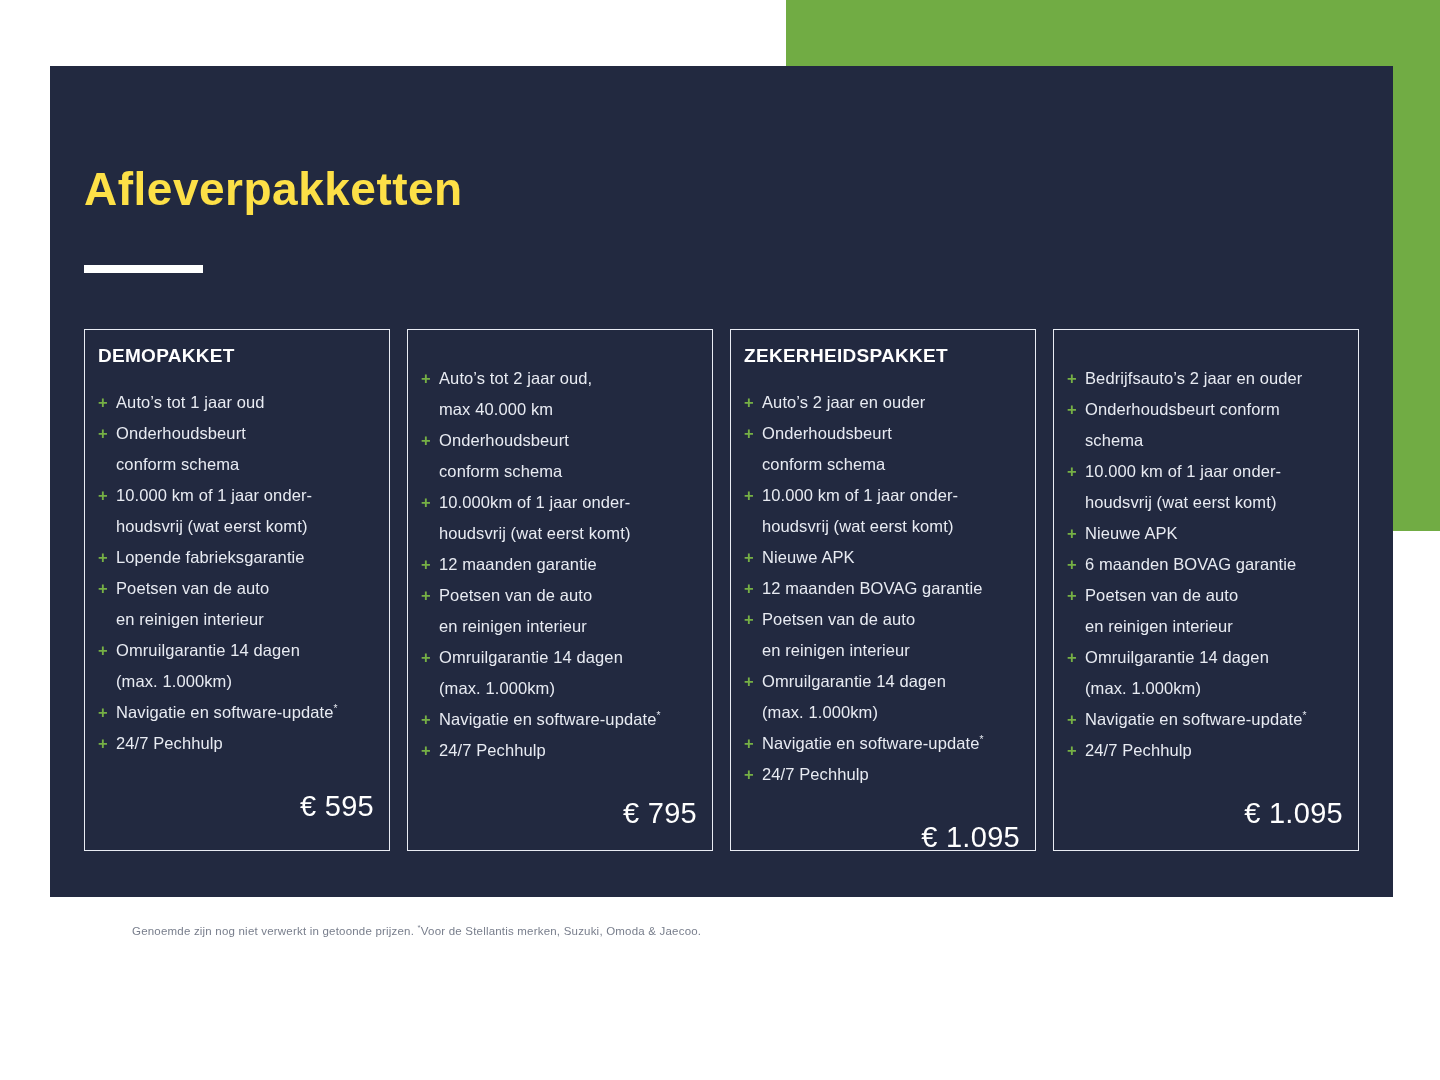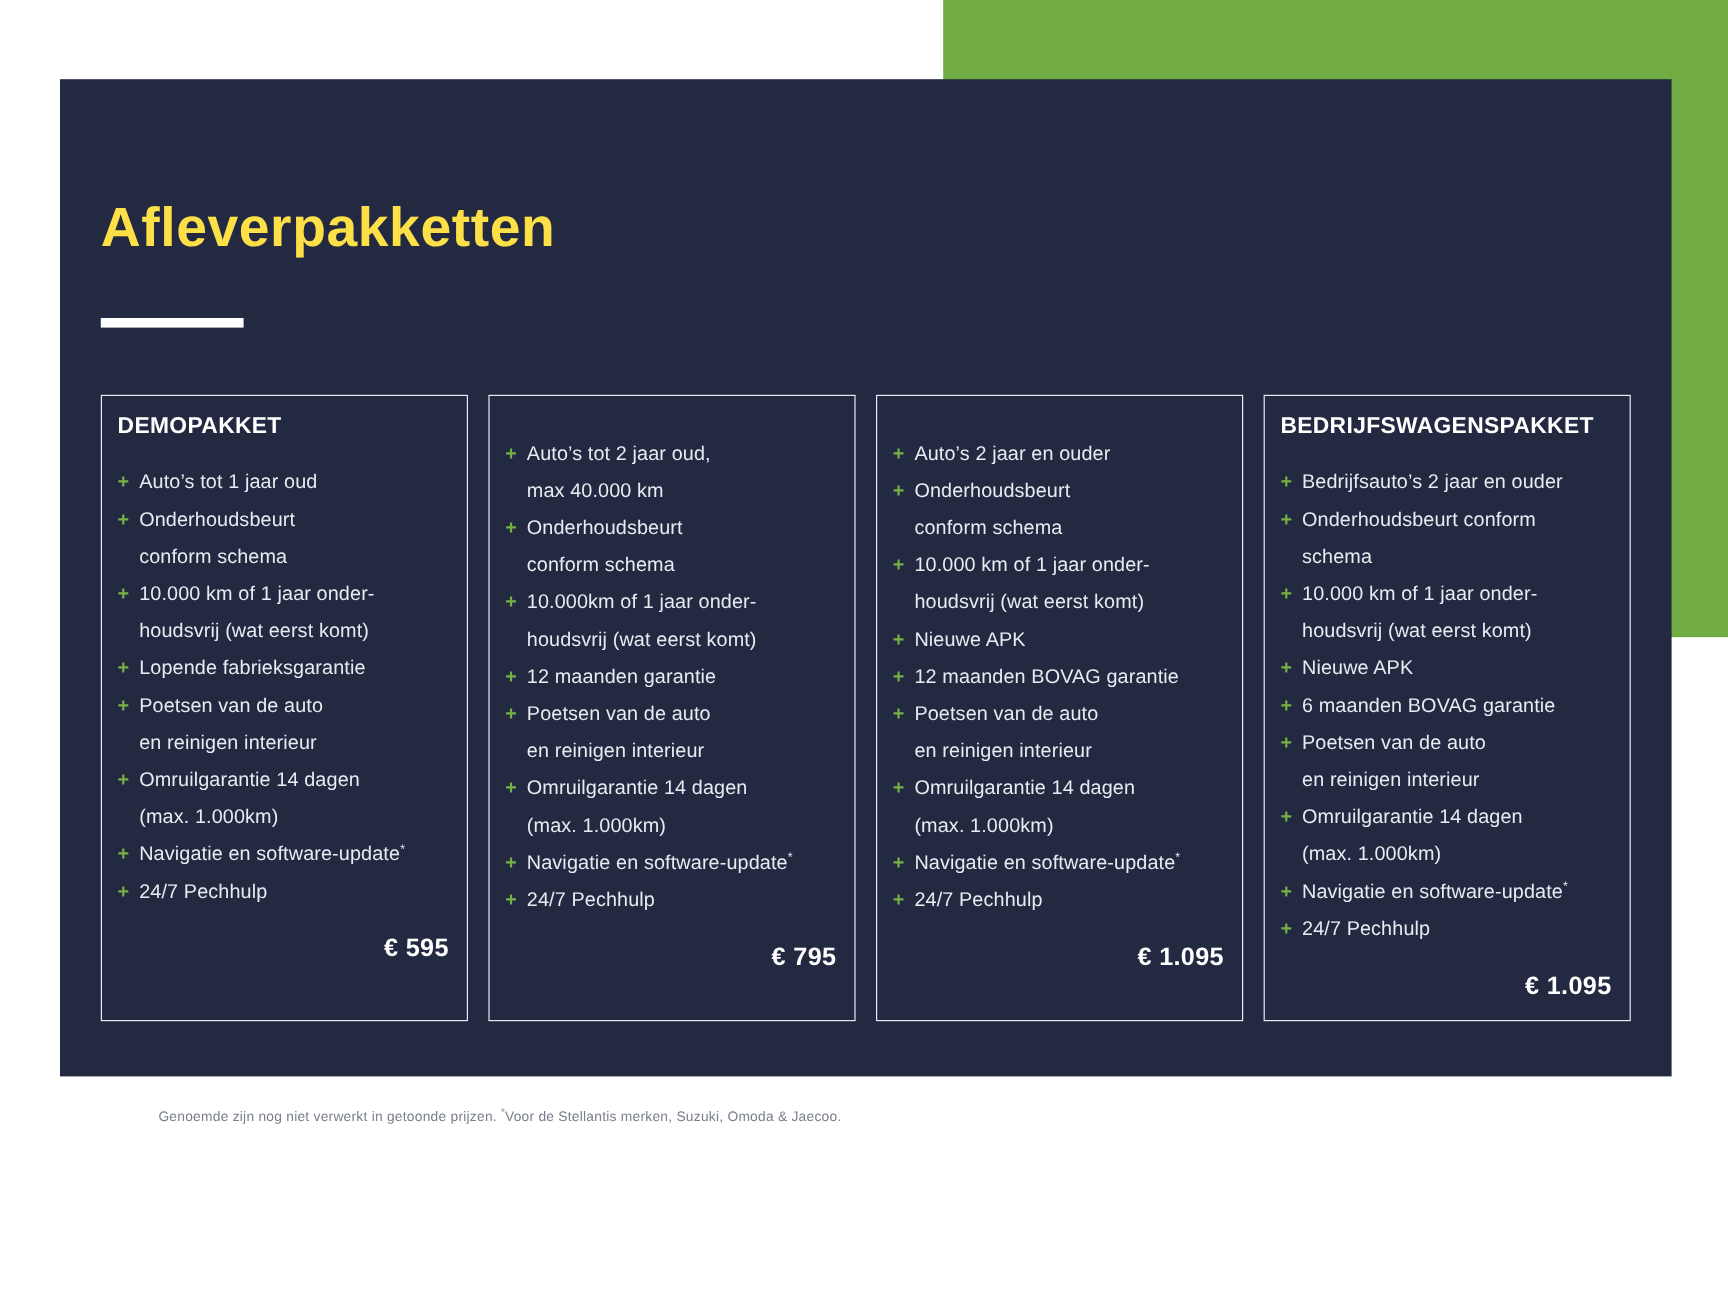--- a/index.html
+++ b/index.html
@@ -76,25 +76,25 @@
     font-weight:bold;
   }
   .feature-line.cont{
     padding-left:18px;
   }
   .feature-line sup{
     font-size:62%;
     line-height:0;
   }
   .card-price{
-    margin-top:20px;
+    margin-top:31px;
     padding-right:2px;
     text-align:right;
-    font-size:21px;
-    font-weight:bold;
+    font-size:29px;
+    font-weight:normal;
     color:#ffffff;
     letter-spacing:0.3px;
   }
   .footnote{
     position:absolute;
     left:88px;top:925px;
     font-size:11.5px;
     letter-spacing:0.2px;
     color:#787e8c;
     margin-left:44px;
@@ -210,20 +210,21 @@
             </div>
             <div class="feature-line">
               <span class="plus">+</span>
               <span>24/7 Pechhulp</span>
             </div>
           </div>
     <div class="card-price">€ 795</div>
   </div>
 
   <div class="card">
+    <div class="card-title">ZEKERHEIDSPAKKET</div>
     <div class="feature-list">
             <div class="feature-line">
               <span class="plus">+</span>
               <span>Auto’s 2 jaar en ouder</span>
             </div>
             <div class="feature-line">
               <span class="plus">+</span>
               <span>Onderhoudsbeurt</span>
             </div>
             <div class="feature-line cont">
@@ -264,21 +265,20 @@
             </div>
             <div class="feature-line">
               <span class="plus">+</span>
               <span>24/7 Pechhulp</span>
             </div>
           </div>
     <div class="card-price">€ 1.095</div>
   </div>
 
   <div class="card">
-    <div class="card-title">BEDRIJFSWAGENSPAKKET</div>
     <div class="feature-list">
             <div class="feature-line">
               <span class="plus">+</span>
               <span>Bedrijfsauto’s 2 jaar en ouder</span>
             </div>
             <div class="feature-line">
               <span class="plus">+</span>
               <span>Onderhoudsbeurt conform</span>
             </div>
             <div class="feature-line cont">

